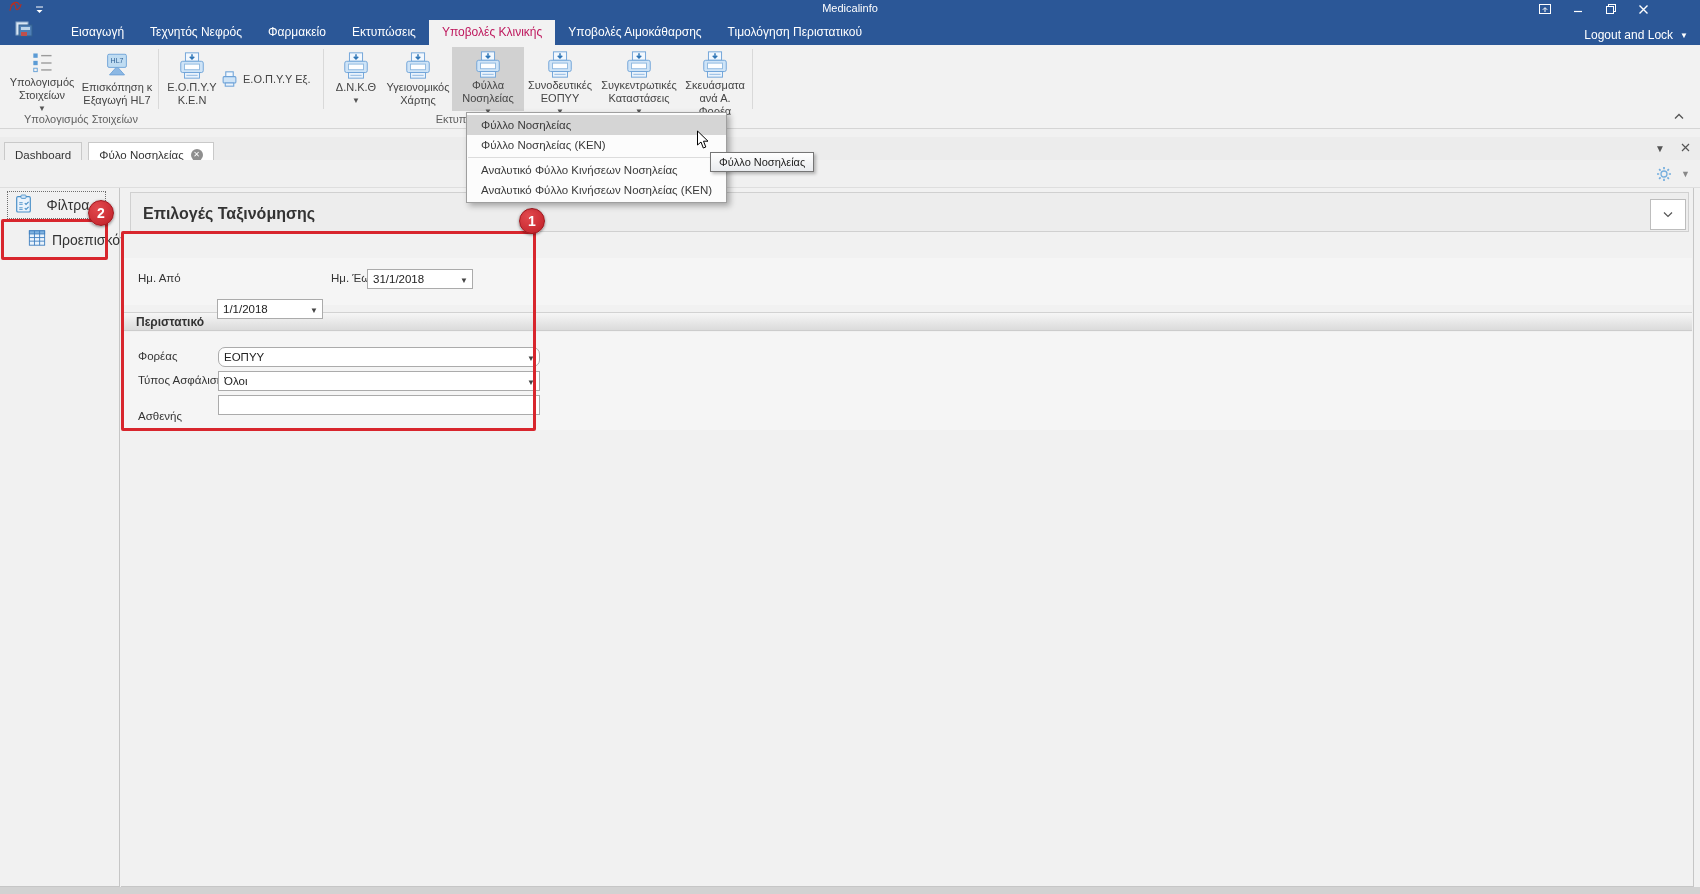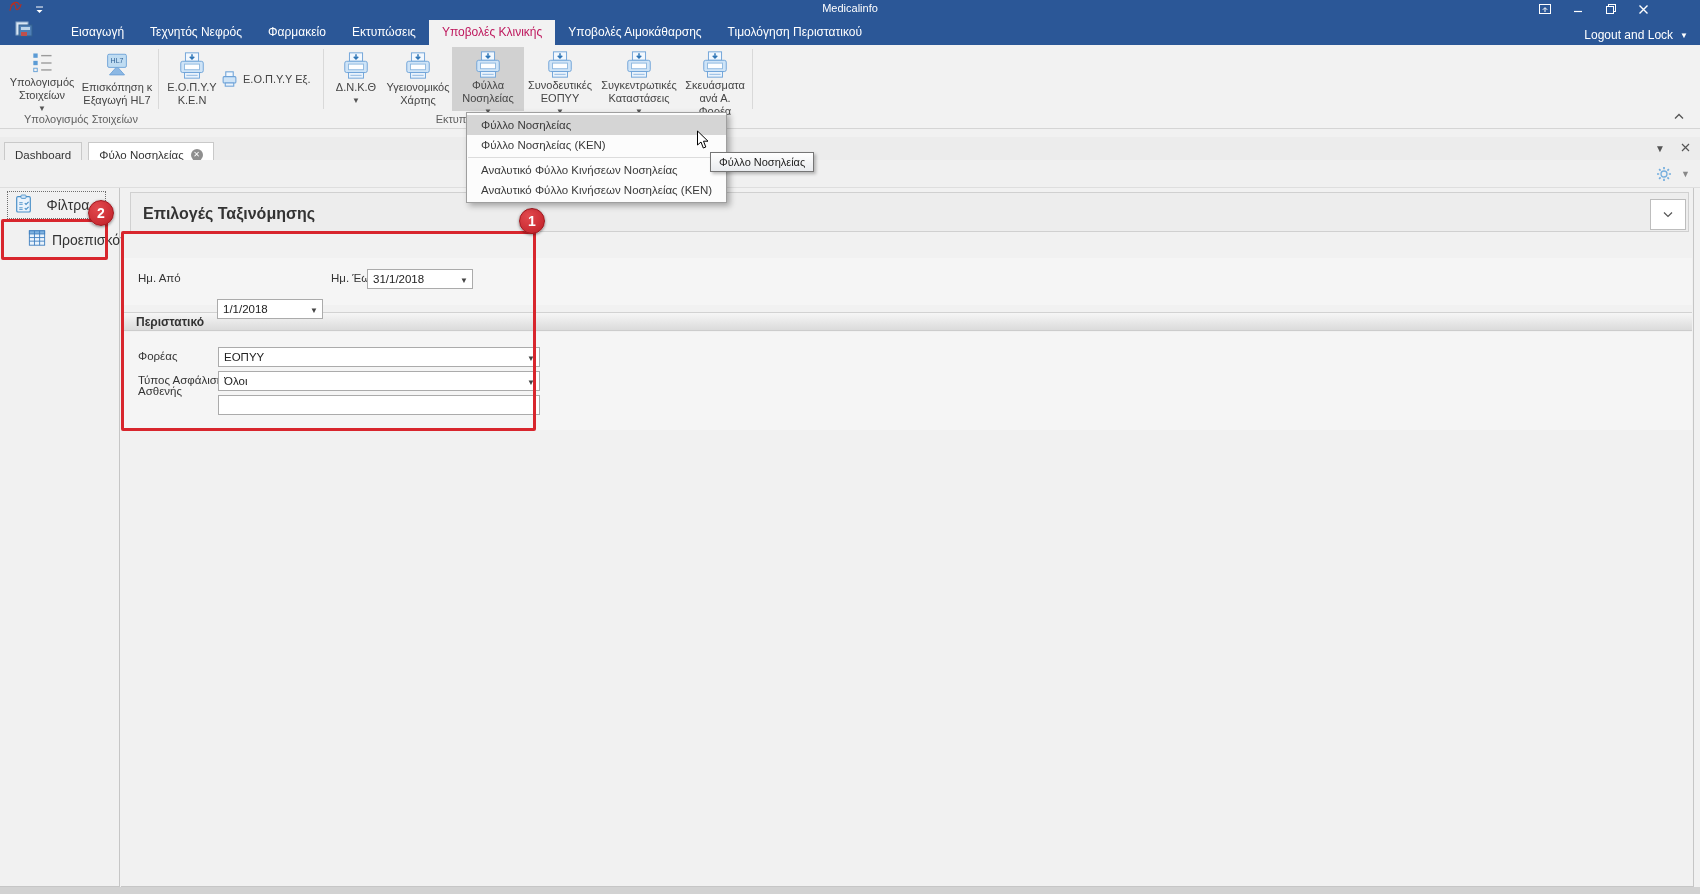--- a/index.html
+++ b/index.html
@@ -61,23 +61,23 @@
   .sec-header { position:absolute; left:1px; right:1px; height:19px; background:linear-gradient(#f6f6f6,#dbdbdb); border-top:1px solid #d2d2d2; border-bottom:1px solid #cccccc; font-size:12px; font-weight:bold; color:#333; line-height:18px; padding-left:14px; }
   .sec-body { position:absolute; left:1px; right:1px; background:#f5f5f5; }
   .hdr-period { top:50px; } .body-period { top:70px; height:47px; }
   .hdr-incident { top:124px; } .body-incident { top:144px; height:98px; }
   .flabel { position:absolute; font-size:11.5px; color:#333; }
   .combo, .tinput { position:absolute; height:20px; background:#fff; border:1px solid #ababab; font-size:11.5px; color:#222; display:flex; align-items:center; padding:0 16px 0 5px; }
   .combo .cval { overflow:hidden; white-space:nowrap; }
   .combo .carrow { position:absolute; right:4px; top:6px; font-size:8px; color:#444; }
   .lbl-from { left:17px; top:84px; } .cmb-from { left:96px; top:81px; width:106px;margin-top:30px; }
   .lbl-to { left:210px; top:84px; } .cmb-to { left:246px; top:81px; width:106px; }
-  .lbl-carrier { left:17px; top:162px; } .cmb-carrier { left:97px; top:159px; width:322px; }
+  .lbl-carrier { left:17px; top:162px; } .cmb-carrier { left:97px; top:159px; width:322px;border-radius:7px; }
   .lbl-insurance { left:17px; top:186px; } .cmb-insurance { left:97px; top:183px; width:322px; }
-  .lbl-patient { left:17px; top:197px; } .inp-patient { left:97px; top:207px; width:322px; padding:0 5px; }
+  .lbl-patient { left:17px; top:222px; } .inp-patient { left:97px; top:207px; width:322px; padding:0 5px; }
 
   
   .menu-popup { position:absolute; left:466px; top:112px; width:261px; background:#fcfcfc; border:1px solid #9f9f9f; box-shadow:3px 3px 6px rgba(0,0,0,.3); padding:2px 0; z-index:50; }
   .menu-item { height:20px; line-height:20px; padding-left:14px; font-size:11.5px; color:#3a3a3a; white-space:nowrap; }
   .menu-item.hl { background:#d5d5d5; }
   .menu-sep { height:1px; background:#dcdcdc; margin:2px 1px; }
 
   
   .tooltip { position:absolute; left:710px; top:152px; height:20px; padding:0 8px; background:linear-gradient(#ffffff,#e9ebee); border:1px solid #767676; box-shadow:2px 2px 3px rgba(0,0,0,.25); font-size:11px; color:#222; display:flex; align-items:center; z-index:60; white-space:nowrap; }
   .cursor { position:absolute; left:696px; top:130px; z-index:70; }

